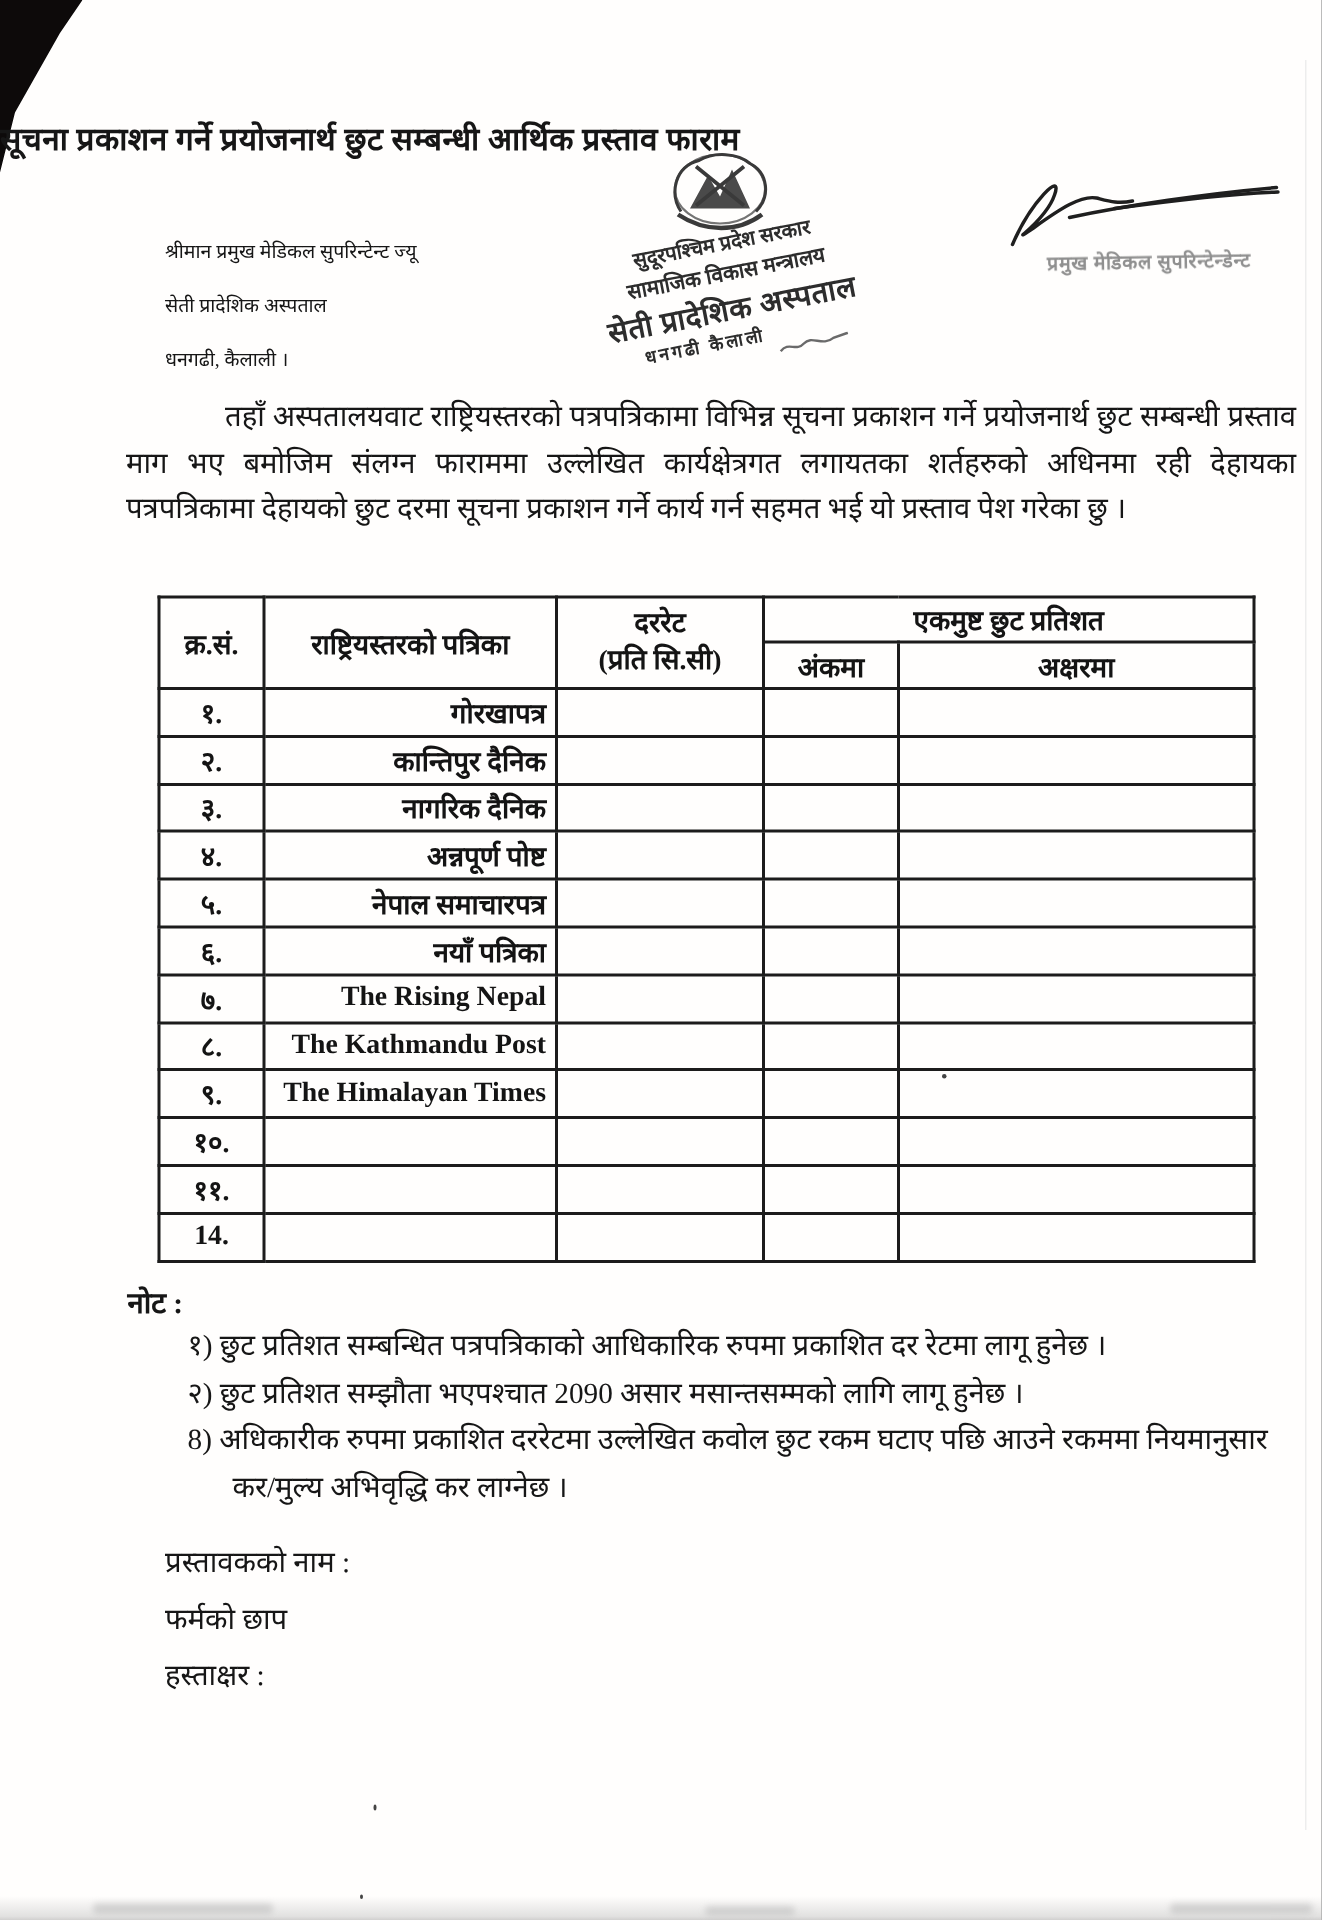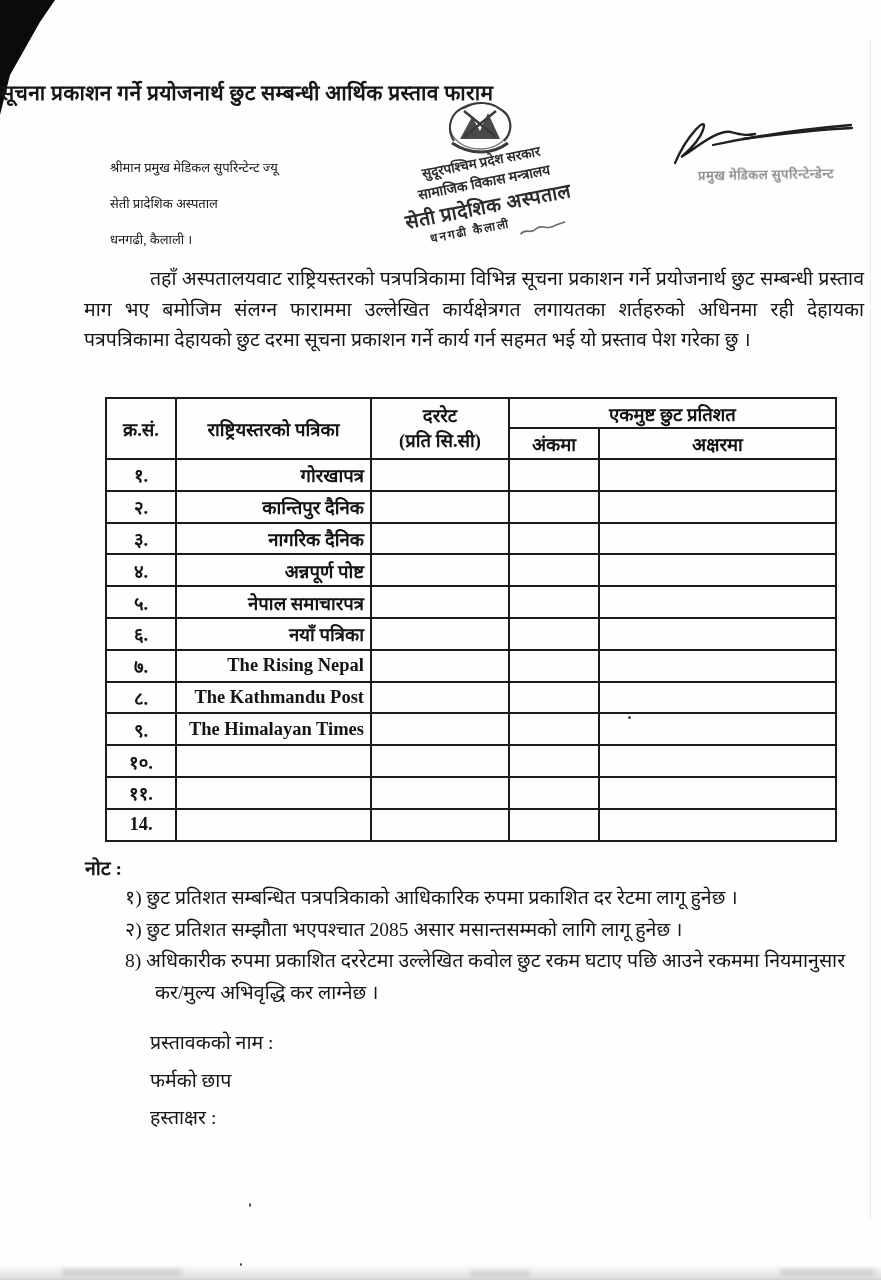--- a/index.html
+++ b/index.html
@@ -63,21 +63,21 @@
   th.h-rate div{line-height:25px;}
   tr.head1 th{height:26px;} tr.head2 th{height:27px;}
   tr.data-row td{height:27.8px;}
   td.c-sn{text-align:center;}
   td.c-np{padding-left:12px;text-align:right;}
   
   .note-head{position:absolute; left:85px; top:854px; font-size:19.5px; font-weight:600;}
   .notes{position:absolute; left:113px; top:882px; width:735px; font-size:19.5px; line-height:31.5px; font-weight:500;margin-left:12px;}
   .notes .note-item{padding-left:30px; text-indent:-30px;}
   
-  .footer-fields{position:absolute; left:110px; top:1024px; font-size:19.5px; line-height:37.5px; font-weight:500;margin-left:40px;}
+  .footer-fields{position:absolute; left:110px; top:1024px; font-size:19.5px; line-height:37.5px; font-weight:500;}
 </style>
 </head>
 <body>
 
 <div class="page">
 
   <div class="corner-wedge"></div>
   <div class="edge-line"></div>
   <div class="bottom-shadow"></div>
   <div class="smudge" style="left:62px; bottom:4px; width:120px; height:7px;"></div>
@@ -243,21 +243,21 @@
       <td class="c-rate"></td>
       <td class="c-fig"></td>
       <td class="c-words"></td>
     </tr>
   </tbody>
   </table>
 
   <div class="note-head">नोट :</div>
   <div class="notes">
     <div class="note-item">१) छुट प्रतिशत सम्बन्धित पत्रपत्रिकाको आधिकारिक रुपमा प्रकाशित दर रेटमा लागू हुनेछ ।</div>
-    <div class="note-item">२) छुट प्रतिशत सम्झौता भएपश्चात 2085 असार मसान्तसम्मको लागि लागू हुनेछ ।</div>
+    <div class="note-item">२) छुट प्रतिशत सम्झौता भएपश्चात 2090 असार मसान्तसम्मको लागि लागू हुनेछ ।</div>
     <div class="note-item">8) अधिकारीक रुपमा प्रकाशित दररेटमा उल्लेखित कवोल छुट रकम घटाए पछि आउने रकममा नियमानुसार कर/मुल्य अभिवृद्धि कर लाग्नेछ ।</div>
   </div>
 
   <div class="footer-fields">
     <div>प्रस्तावकको नाम :</div>
     <div>फर्मको छाप</div>
     <div>हस्ताक्षर :</div>
   </div>
 
 </div>

